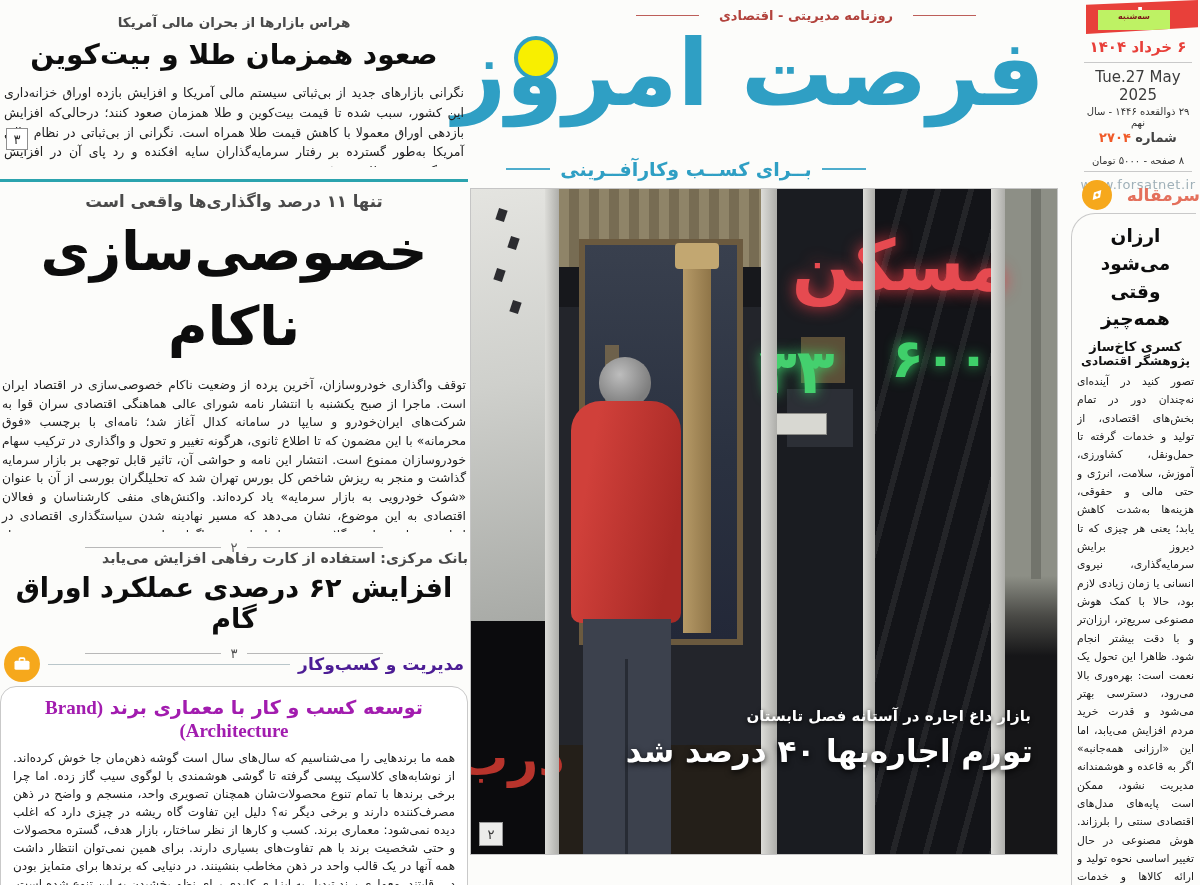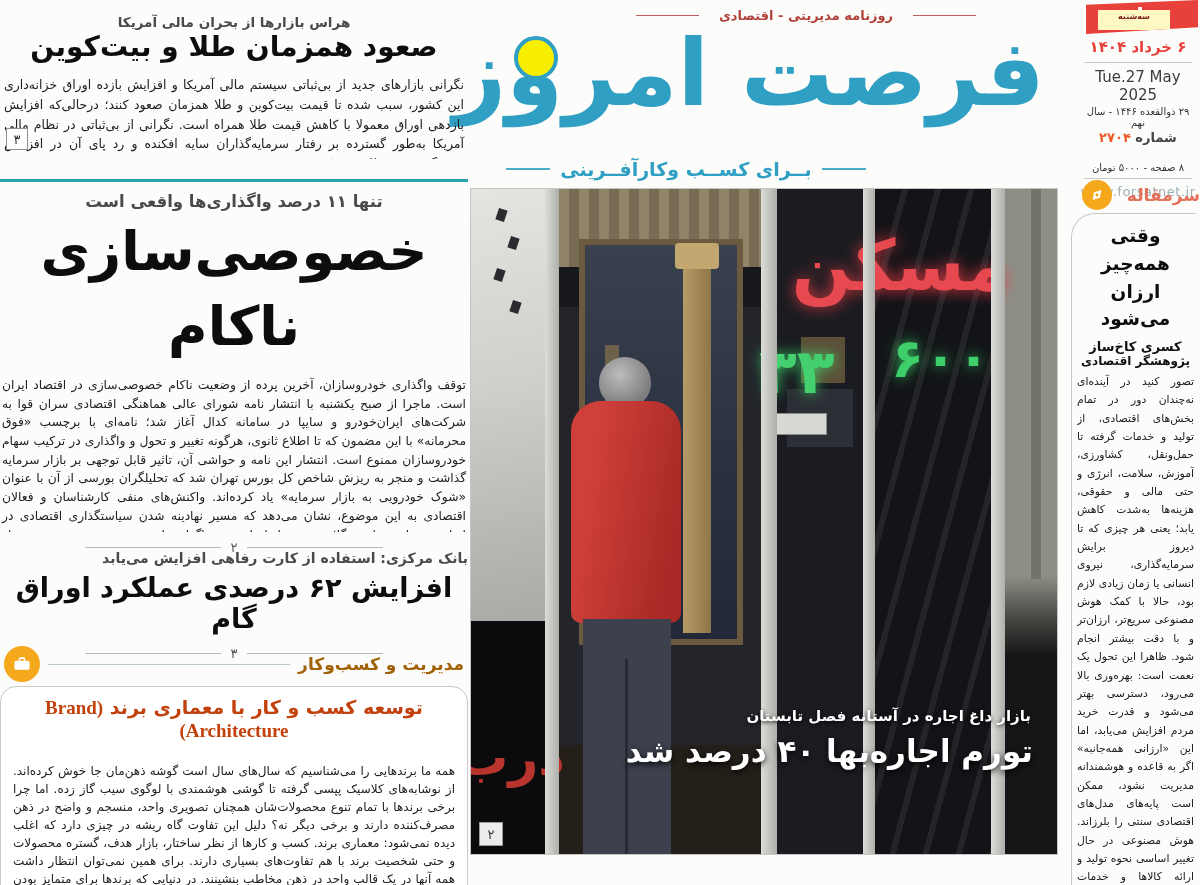--- a/index.html
+++ b/index.html
@@ -6,30 +6,30 @@
   html,body { background:#e9e9e6; }
   body { font-family:"DejaVu Sans", sans-serif; }
   .page { position:relative; width:1200px; height:885px; background:#fcfcfa; overflow:hidden;
           margin:0 auto; direction:rtl; }
 
   
   .mast { position:absolute; top:0; right:0; width:124px; text-align:center; }
   .ribbon { position:absolute; top:0; right:2px; left:10px; height:34px; background:#e8403a;
             clip-path:polygon(0 14%,100% 0,100% 80%,0 100%); }
   .ribbon-big { position:absolute; inset:0; color:#fff; font-size:21px; font-weight:bold; line-height:32px; }
-  .ribbon-label { position:absolute; left:12px; right:28px; top:10px; height:20px; background:#fef9c3;
+  .ribbon-label { position:absolute; left:12px; right:28px; top:10px; height:20px; background:#bef264;
             color:#7e1a1a; font-size:8px; line-height:13px; font-weight:bold; overflow:hidden; }
   .mast-inner { margin-top:38px; padding:0 4px; }
   .date-fa { color:#e8403a; font-weight:bold; font-size:15px; margin:2px 0 6px; }
   .mast-div { border:0; border-top:1px solid #c9c9c9; margin:5px 4px; }
   .date-en { font-size:15px; color:#3c3c3c; direction:ltr; margin:5px 0 2px; }
   .hijri { font-size:10px; color:#333; margin:2px 0; }
   .issue { font-size:13px; color:#444; font-weight:bold; margin:2px 0; }
   .issue-num { color:#f05a28; }
-  .pages { font-size:10px; color:#333; margin:17px 0 2px; }
+  .pages { font-size:10px; color:#333; margin:10px 0 2px; }
   .site { font-size:13px; color:#9fb0b8; direction:ltr; letter-spacing:.5px; margin-top:4px; }
 
   
   .logo { position:absolute; top:0; right:124px; width:640px; height:184px; }
   .tag-top { position:absolute; top:8px; right:100px; width:340px; display:flex; align-items:center; gap:20px;
              color:#b2423c; font-size:13px; font-weight:bold; }
   .tag-top .ln, .tag-bottom .ln { flex:1; height:1.5px; background:currentColor; opacity:.85; }
   .logo-title { position:absolute; top:-14px; right:20px; left:6px; text-align:center; font-size:92px;
                 font-weight:bold; color:#2f9fc4; line-height:176px; letter-spacing:-2px; }
   .logo-dot { position:absolute; top:36px; left:78px; width:44px; height:44px; border-radius:50%;
@@ -42,21 +42,21 @@
   .headline { text-align:center; color:#0d0d0d; font-weight:bold; }
   .body-text { text-align:justify; color:#212121; overflow:hidden; }
   .marker { display:flex; align-items:center; gap:10px; padding:0 85px; }
   .marker .ln { flex:1; height:1px; background:#b8b8b8; }
   .marker .no { font-size:13px; color:#555; }
   .page-box { width:22px; height:22px; border:1px solid #8f8f8f; background:#fff; font-size:13px;
               text-align:center; line-height:21px; color:#333; }
 
   
   .a1 { position:absolute; top:14px; left:0; width:468px; }
-  .a1 .kicker { font-size:13.5px; }
+  .a1 .kicker { font-size:13.5px; margin-bottom:8px; }
   .a1 .headline { font-size:28px; margin-bottom:12px; }
   .a1 .body-text { font-size:12.5px; line-height:1.58; max-height:84px; padding:0 4px; }
   .a1 .page-box { position:absolute; left:6px; top:114px; }
   .rule-teal { position:absolute; top:179px; left:0; width:468px; height:3px; background:#2ba3ae; }
 
   
   .a2 { position:absolute; top:192px; left:0; width:468px; }
   .a2 .kicker { font-size:16.5px; margin-bottom:4px; }
   .a2 .headline { font-size:54px; line-height:1.38; }
   .a2 .headline span { display:block; }
@@ -65,26 +65,26 @@
 
   
   .a3 { position:absolute; top:550px; left:0; width:468px; }
   .a3 .kicker { font-size:14px; margin-bottom:6px;text-align:right; }
   .a3 .headline { font-size:27px; }
   .a3 .marker { margin-top:12px; }
 
   
   .biz { position:absolute; top:646px; left:0; width:468px; }
   .sec-head { display:flex; align-items:center; gap:8px; padding:0 4px; }
-  .sec-title { font-size:17px; font-weight:bold; color:#a16207; }
+  .sec-title { font-size:17px; font-weight:bold; color:#4c1d95; }
   .sec-line { flex:1; height:1px; background:#b9c6ca; }
   .sec-icon { width:36px; height:36px; border-radius:50%; background:#f6a81c; display:flex;
               align-items:center; justify-content:center; flex:0 0 auto; }
   .biz-box { margin-top:4px; border:1.5px solid #c9c9c9; border-radius:16px; padding:9px 12px 6px; background:#fff; }
-  .biz-head { text-align:center; font-size:19px; font-weight:bold; color:#c2410c; margin-bottom:20px; }
+  .biz-head { text-align:center; font-size:19px; font-weight:bold; color:#a21caf; margin-bottom:7px; }
   .biz-head .en { font-family:"Liberation Serif", serif; }
   .biz-box .body-text { font-size:12px; line-height:1.5; max-height:146px; }
 
   
   .edit { position:absolute; top:180px; right:0; width:133px; height:705px; }
   .edit-head { display:flex; align-items:center; gap:15px; padding-left:4px; }
   .edit-title { font-size:17px; font-weight:bold; color:#e4705c; }
   .edit-dash { width:14px; height:2px; background:#e4705c; }
   .edit-icon { width:30px; height:30px; border-radius:50%; background:#f6a81c; display:flex;
                align-items:center; justify-content:center; flex:0 0 auto; }
@@ -250,22 +250,22 @@
       <span class="edit-icon">
         <svg width="16" height="16" viewBox="0 0 24 24" style="transform:rotate(40deg)">
             <path d="M12 2l6 10-6 10-6-10z" fill="#fff"></path>
             <circle cx="12" cy="12" r="2.4" fill="#f6a81c"></circle>
           </svg>
       </span>
       <span class="edit-dash"></span>
     </div>
     <div class="edit-box">
       <div class="edit-headline">
+        <span>ارزان می‌شود</span>
         <span>وقتی همه‌چیز</span>
-        <span>ارزان می‌شود</span>
       </div>
       <div class="edit-author">کسری کاخ‌ساز</div>
       <div class="edit-role">پژوهشگر اقتصادی</div>
       <div class="edit-body">تصور کنید در آینده‌ای نه‌چندان دور در تمام بخش‌های اقتصادی، از تولید و خدمات گرفته تا حمل‌ونقل، کشاورزی، آموزش، سلامت، انرژی و حتی مالی و حقوقی، هزینه‌ها به‌شدت کاهش یابد؛ یعنی هر چیزی که تا دیروز برایش سرمایه‌گذاری، نیروی انسانی یا زمان زیادی لازم بود، حالا با کمک هوش مصنوعی سریع‌تر، ارزان‌تر و با دقت بیشتر انجام شود. ظاهرا این تحول یک نعمت است: بهره‌وری بالا می‌رود، دسترسی بهتر می‌شود و قدرت خرید مردم افزایش می‌یابد، اما این «ارزانی همه‌جانبه» اگر به قاعده و هوشمندانه مدیریت نشود، ممکن است پایه‌های مدل‌های اقتصادی سنتی را بلرزاند. هوش مصنوعی در حال تغییر اساسی نحوه تولید و ارائه کالاها و خدمات است. تصور کنید کارخانه‌ها، شرکت‌ها و حتی مراکز آموزشی و درمانی به‌واسطه فناوری‌های هوشمند، بتوانند کارهای پیچیده را با هزینه‌ای به مراتب کمتر از قبل انجام دهند. این کاهش هزینه‌ها، یعنی قیمت تمام‌شده محصول یا خدمت برای مصرف‌کننده پایین می‌آید و قدرت خرید مردم افزایش می‌یابد، اما این ارزان‌تر شدن همیشگی در دنیای اقتصاد یک پدیده کم‌سابقه است؛ چیزی که به آن «تورم منفی» می‌گویند؛ یعنی برخلاف تورم معمول که قیمت‌ها مدام بالا می‌رود، اینجا قیمت‌ها به طور مداوم پایین می‌آیند.</div>
 
     </div>
   </div>
 
   <div class="photo">
     <div class="ph-left-glass"></div>

